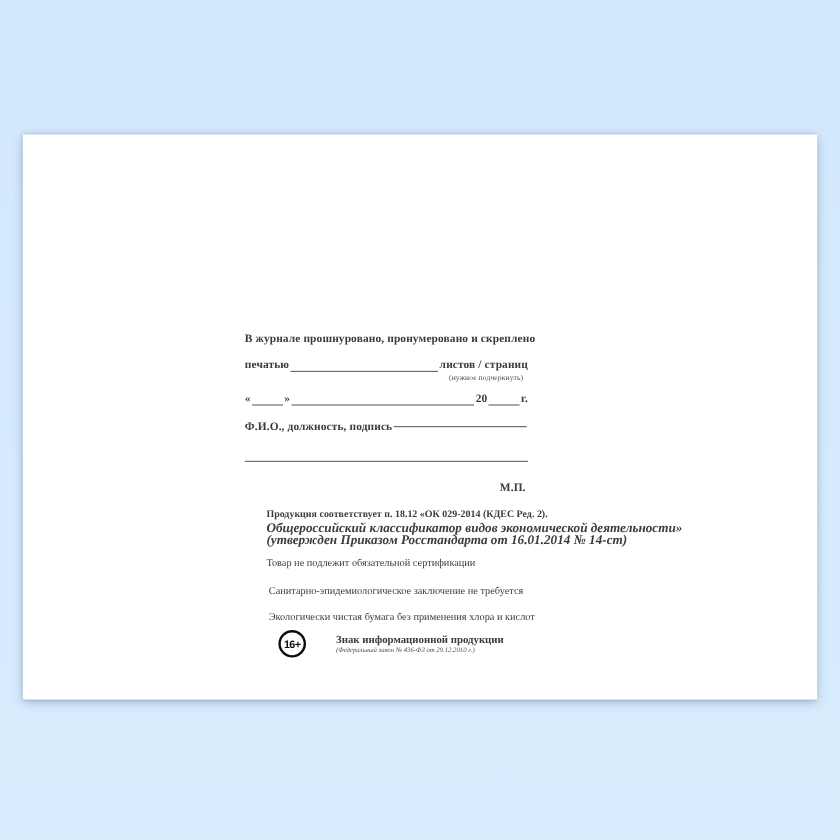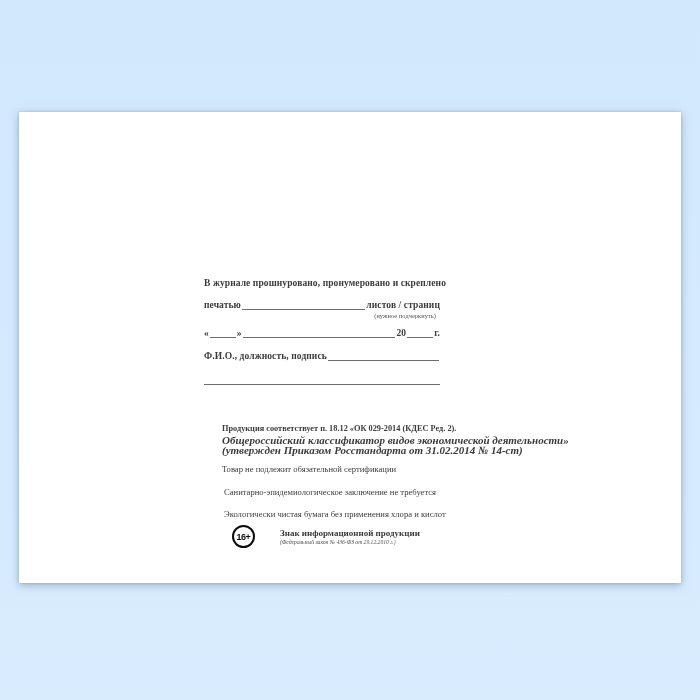--- a/index.html
+++ b/index.html
@@ -19,21 +19,21 @@
     font-size:9.5px;font-weight:600;color:#3b3b3b;letter-spacing:.1px;
   }
   .row{display:flex;align-items:flex-end;white-space:nowrap;line-height:12px;}
   .fill{flex:1;border-bottom:1px solid #6f6f6f;margin:0 1px 1px 1px;min-width:18px;}
   .fill-sm{flex:none;width:26px;border-bottom:1px solid #6f6f6f;margin:0 1px 1px 1px;}
   .note{
     text-align:right;font-size:6.3px;font-weight:400;color:#4e4e4e;
     margin-top:1px;padding-right:4px;line-height:8px;
   }
   .row-date{margin-top:7px;}
-  .row-sign{margin-top:11px;}
+  .row-sign{margin-top:11px;align-items:center;}
   .row-seal{margin-top:10px;}
   .solo-line{margin-top:12px;border-bottom:1px solid #6f6f6f;height:10px;}
   .mp{margin-top:16px;text-align:right;padding-right:2px;line-height:12px;}
   
   .compliance{
     position:absolute;left:203px;top:312px;width:256px;
     font-size:8.3px;font-weight:700;color:#3b3b3b;line-height:10.5px;white-space:nowrap;
   }
   .compliance .it{font-style:italic;font-size:11px;}
   
@@ -82,26 +82,27 @@
       <span>г.</span>
     </div>
 
     <div class="row row-sign">
       <span>Ф.И.О., должность, подпись</span>
       <span class="fill"></span>
     </div>
 
     <div class="solo-line"></div>
 
+    <div class="mp">М.П.</div>
   </div>
 
   <div class="compliance">
     <div>Продукция соответствует п. 18.12 «ОК 029-2014 (КДЕС Ред. 2).</div>
     <div class="it">Общероссийский классификатор видов экономической деятельности»</div>
-    <div class="it">(утвержден Приказом Росстандарта от 31.02.2014 № 14-ст)</div>
+    <div class="it">(утвержден Приказом Росстандарта от 16.01.2014 № 14-ст)</div>
   </div>
 
   <ul class="statements">
     <li>Товар не подлежит обязательной сертификации</li>
     <li>Санитарно-эпидемиологическое заключение не требуется</li>
     <li>Экологически чистая бумага без применения хлора и кислот</li>
   </ul>
 
   <div class="age">
     <div class="badge">16+</div>

